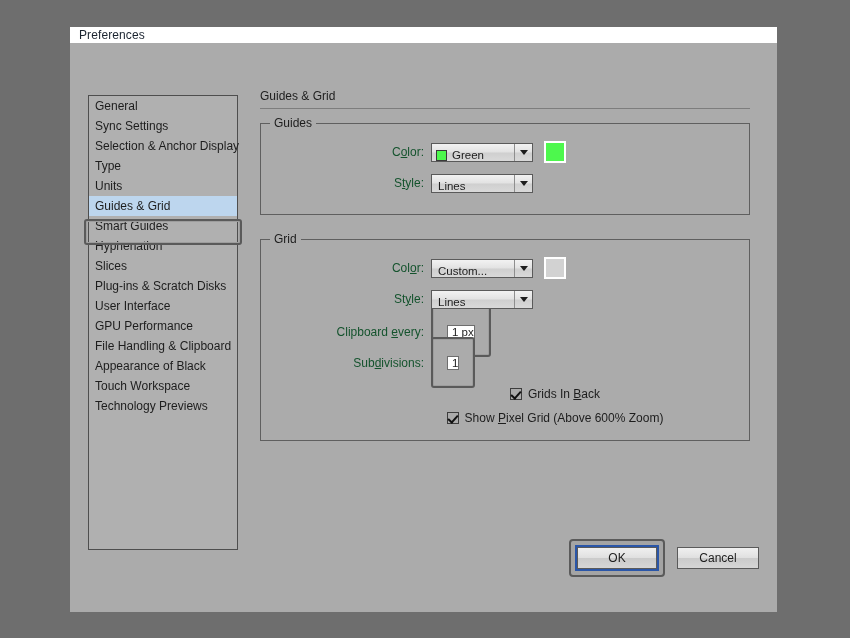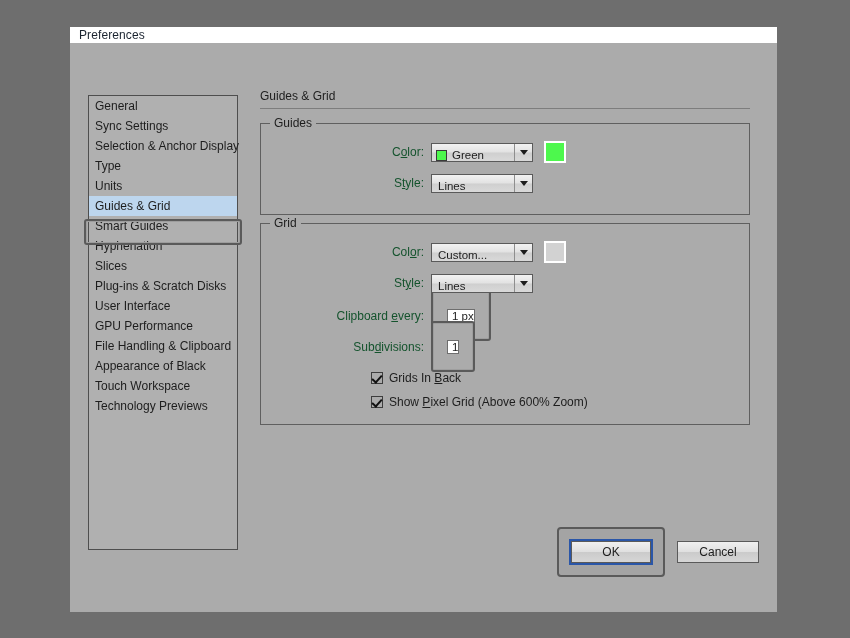--- a/index.html
+++ b/index.html
@@ -84,21 +84,21 @@
     height: 1px;
     background: #7d7d7d;
     margin-top: 2px;
     margin-bottom: 14px;
   }
 
   
   .group {
     position: relative;
     border: 1px solid #5f5f5f;
-    margin-bottom: 8px;
+    margin-bottom: 24px;
     padding: 14px 10px 14px 10px;
   }
   .group > .group-label {
     position: absolute;
     top: -8px; left: 9px;
     background: #ababab;
     padding: 0 4px;
     font-size: 12px;
     color: #1d1d1d;
   }
@@ -186,20 +186,21 @@
     white-space: nowrap;
     overflow: hidden;
   }
 
   
   .checkrow {
     display: flex;
     align-items: center;
     height: 24px;
     padding-left: 100px;
+    justify-content: center;
   }
   .cbox {
     width: 12px; height: 12px;
     background: #ababab;
     border: 1px solid #3d3d3d;
     position: relative;
     margin-right: 6px;
     flex: none;
   }
   .cbox.checked::after {
@@ -234,21 +235,21 @@
     background: linear-gradient(to bottom,#f0f0f0 0%,#e0e0e0 48%,#cbcbcb 52%,#d6d6d6 100%);
     border: 1px solid #5a5a5a;
     display: flex;
     align-items: center;
     justify-content: center;
     white-space: nowrap;
   }
   .btn-default-ring {
     border: 2px solid #5a5a5a;
     border-radius: 4px;
-    padding: 12px;
+    padding: 6px;
     background: #a4a4a4;
     margin-right: 12px;
     display: inline-block;
   }
   .btn-default-ring .btn {
     outline: 2px solid #2a56a8;
     outline-offset: 0px;
     min-width: 80px;
   }
 </style>

